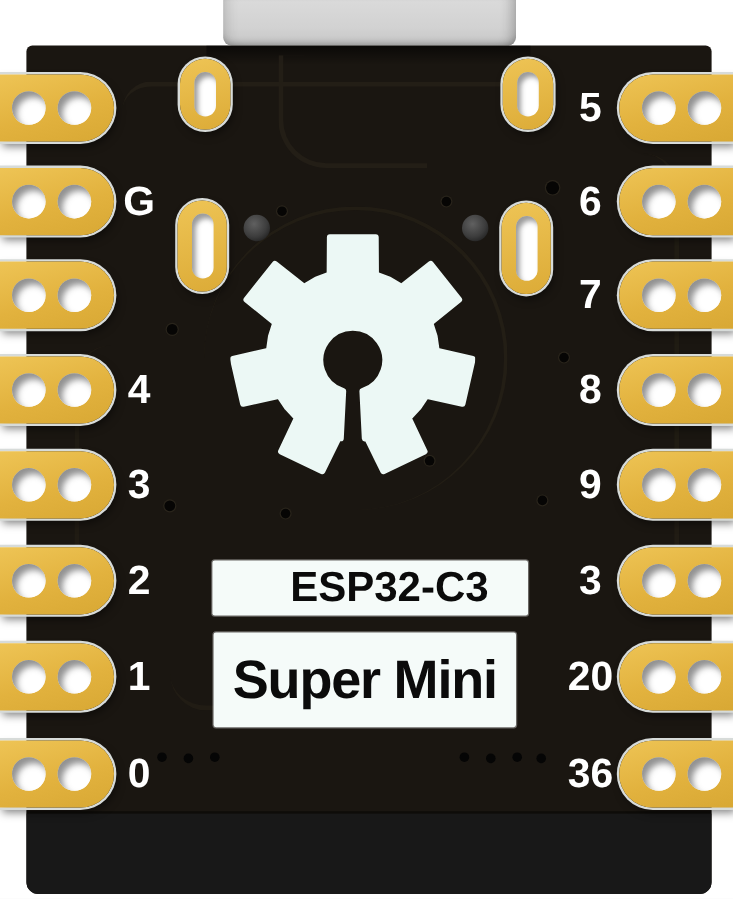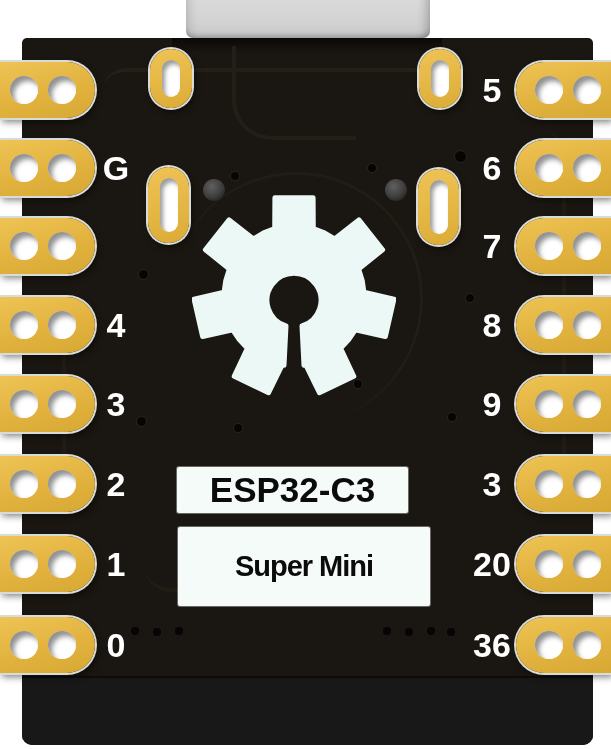--- a/index.html
+++ b/index.html
@@ -58,22 +58,22 @@
   .dot{position:absolute;width:8px;height:8px;border-radius:50%;background:#050505;}
 
   
   .plabel{position:absolute;width:60px;height:42px;line-height:42px;text-align:center;
           color:#ffffff;font-weight:bold;font-size:34px;}
   .plabel.l{left:86px;} .plabel.r{left:462px;}
 
   
   .label-box{position:absolute;background:#f5fbf9;color:#0b0b0b;display:flex;align-items:center;
              justify-content:center;font-weight:bold;border-radius:2px;box-shadow:0 0 0 1px rgba(255,255,255,.35);}
-  #box1{left:177px;top:467px;width:231px;height:46px;font-size:35px;}
-  #box2{left:178px;top:527px;width:252px;height:79px;font-size:29px;letter-spacing:-1px;}
+  #box1{left:177px;top:467px;width:231px;height:46px;font-size:35px;padding-left:32px;}
+  #box2{left:178px;top:527px;width:252px;height:79px;font-size:45px;letter-spacing:-1px;}
 
   .gear{position:absolute;left:192px;top:194px;width:204px;height:204px;}
 </style>
 </head>
 <body>
 
 <div id="stage">
 
   <div class="usb"></div>
 

